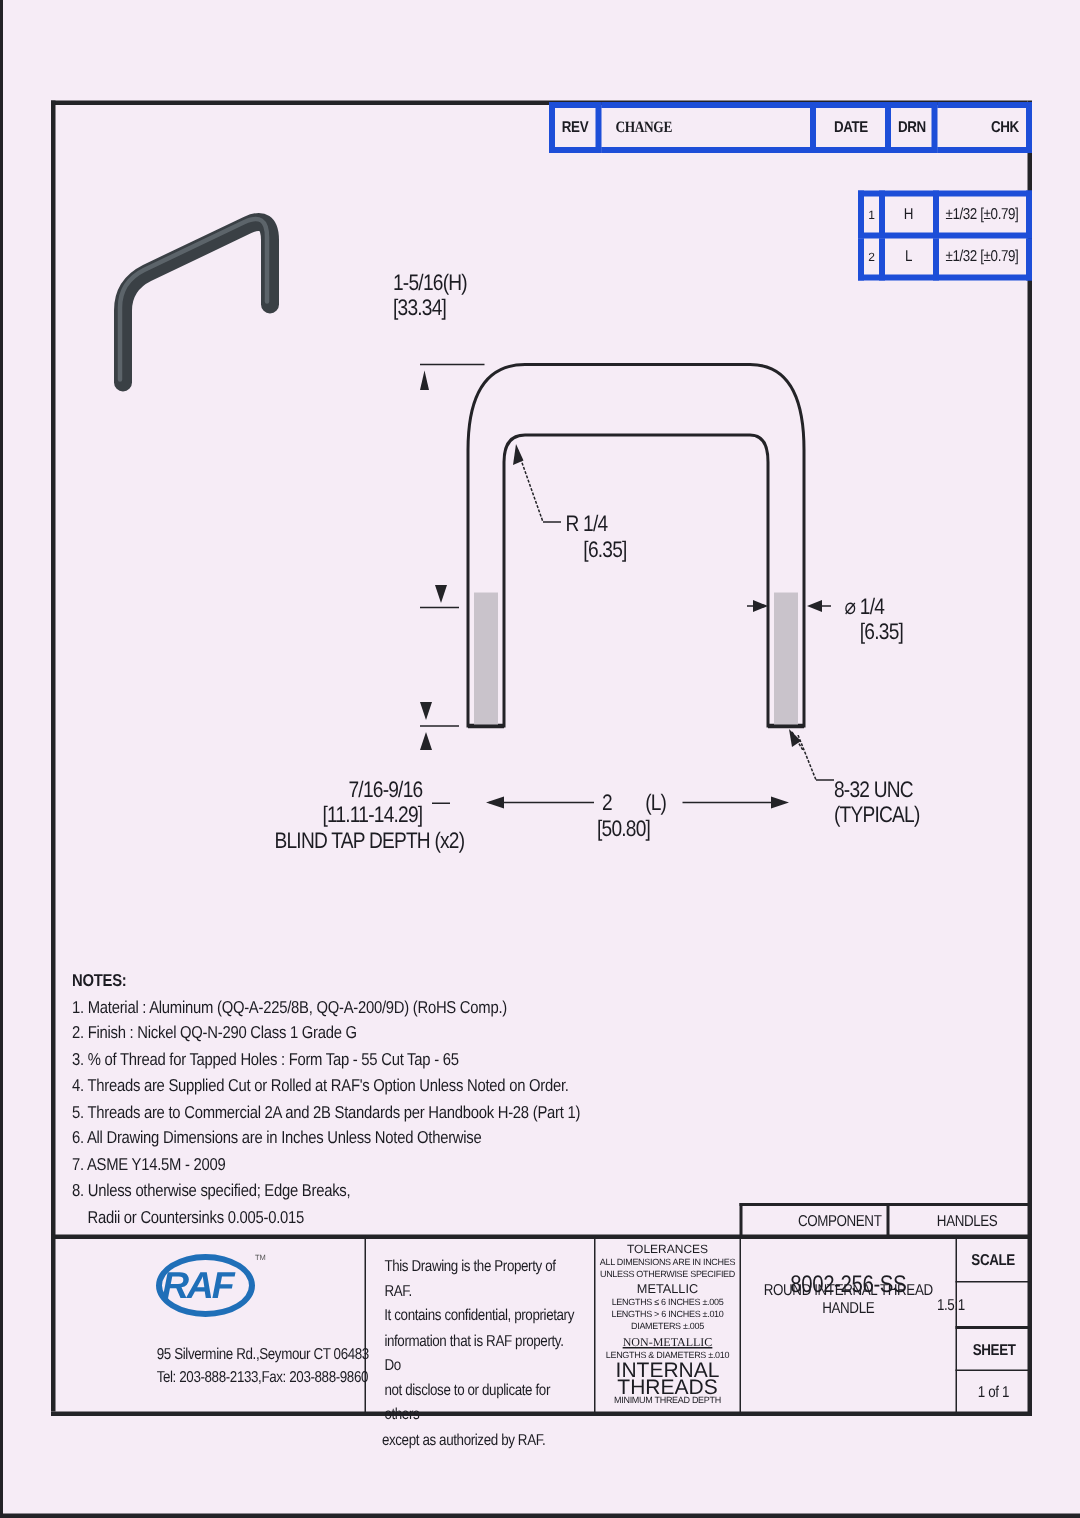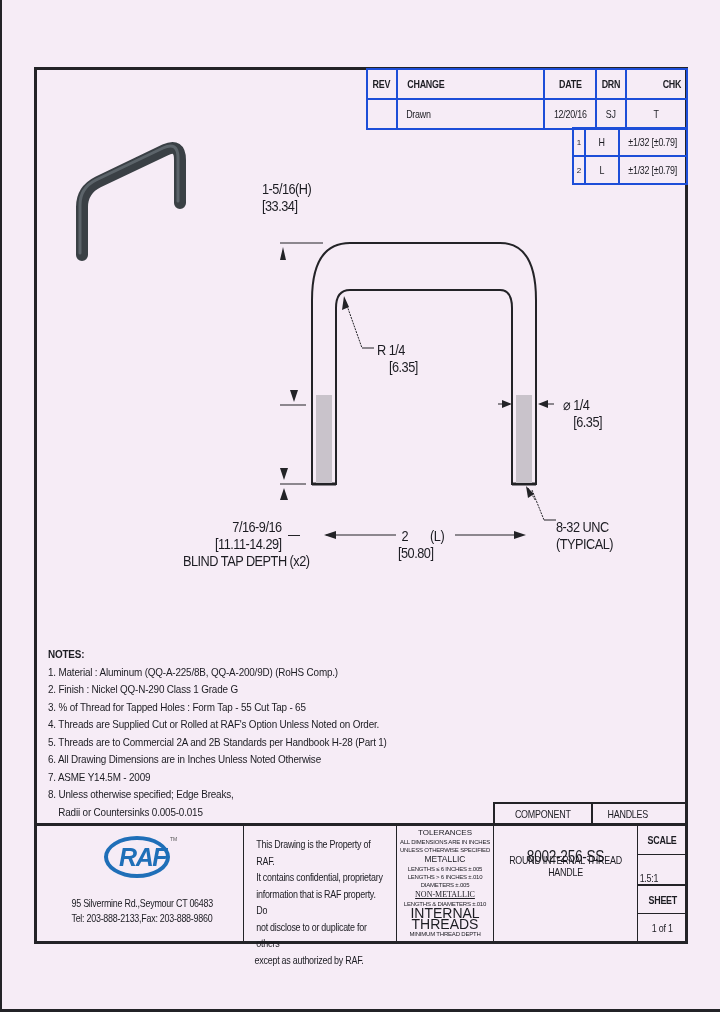--- a/index.html
+++ b/index.html
@@ -6,58 +6,51 @@
   body { width:720px; height:1012px; background:#f6ecf6; position:relative; overflow:hidden;
          font-family:"Liberation Sans", sans-serif; color:#1c1c22; }
   .abs { position:absolute; }
   .frame { left:34px; top:67px; width:651px; height:874px; border:3px solid #232327; box-sizing:border-box; border-right:none; border-bottom:none; }
   .frame-r { left:685px; top:67px; width:3px; height:877px; background:#232327; }
   .frame-b { left:34px; top:941px; width:654px; height:3px; background:#232327; }
   .sheet-edge { left:0; top:0; width:2px; height:1012px; background:#232327; }
   .sheet-bot { left:0; top:1009px; width:720px; height:3px; background:#232327; }
 
   table.rev { border-collapse:collapse; font-size:10px; }
-  table.rev td { border:2px solid #1d4ed8; text-align:center; padding:0; }
+  table.rev td { border:4px solid #1d4ed8; text-align:center; padding:0; }
   .cond { font-size:10.5px; letter-spacing:-0.3px; transform:scaleX(0.85); display:inline-block; }
   .bold { font-weight:bold; }
 
   .dim { font-size:15px; letter-spacing:-0.6px; line-height:17px; transform:scaleX(0.85); transform-origin:left top; white-space:nowrap; }
   .notes { left:48px; top:646px; font-size:11.5px; line-height:17.5px; }
   .notes div { transform:scaleX(0.86); transform-origin:left; white-space:nowrap; letter-spacing:-0.2px; }
   .notes .title { font-weight:bold; }
 
   .cell { position:absolute; box-sizing:border-box; display:flex; align-items:center; justify-content:center; text-align:center; }
   .tb-line { position:absolute; background:#232327; }
-  .small { font-size:10.5px; line-height:14.5px; }
+  .small { font-size:10.5px; line-height:14.5px;padding-left:33px; }
   .tiny { font-size:6px; line-height:8px; letter-spacing:-0.2px; }
 </style>
 </head>
 <body>
 
 <div class="abs sheet-edge"></div>
 <div class="abs sheet-bot"></div>
 <div class="abs frame"></div>
 <div class="abs frame-r"></div>
 <div class="abs frame-b"></div>
 
 <table class="rev abs" style="left:366px; top:68px; width:322px;">
   <tbody>
       <tr style="height:30px;">
     <td style="width:30px;"><span class="cond bold">REV</span></td>
-    <td style="width:172px; text-align:left; padding-left:6px;"><span class="cond bold">CHANGE</span></td>
+    <td style="width:172px; text-align:left; padding-left:6px;font-family:Liberation Serif, serif;"><span class="cond bold">CHANGE</span></td>
     <td style="width:54px;"><span class="cond bold">DATE</span></td>
     <td style="width:30px;"><span class="cond bold">DRN</span></td>
     <td style="width:30px;padding-left:31px;"><span class="cond bold">CHK</span></td>
-  </tr>
-  <tr style="height:30px;">
-    <td></td>
-    <td style="text-align:left; padding-left:6px;"><span class="cond">Drawn</span></td>
-    <td><span class="cond">12/20/16</span></td>
-    <td><span class="cond">SJ</span></td>
-    <td><span class="cond">T</span></td>
   </tr>
 </tbody>
   </table>
 
 <table class="rev abs" style="left:572px; top:127px; width:116px;">
   <tbody>
   <tr style="height:28px;">
     <td style="width:10px; font-size:8px;">1</td>
     <td style="width:32px;"><span class="cond">H</span></td>
     <td><span class="cond">±1/32 [±0.79]</span></td>
@@ -180,21 +173,21 @@
 <div class="tb-line" style="left:637px; top:884px; width:50px; height:2px;"></div>
 <div class="tb-line" style="left:637px; top:913px; width:50px; height:1px;"></div>
 
 <div class="cell small" style="left:495px; top:804px; width:96px; height:20px;">
     <span class="cond">COMPONENT</span>
   </div>
 <div class="cell small" style="left:593px; top:804px; width:70px; height:20px;">
     <span class="cond">HANDLES</span>
   </div>
 
-<div class="abs" style="left:104px; top:836px; width:66px; height:42px; border:4px solid #1f6fb8; border-radius:50%; box-sizing:border-box; display:flex; align-items:center; justify-content:flex-end;">
+<div class="abs" style="left:104px; top:836px; width:66px; height:42px; border:4px solid #1f6fb8; border-radius:50%; box-sizing:border-box; display:flex; align-items:center; justify-content:flex-start;">
   <span style="color:#1f6fb8; font-weight:bold; font-style:italic; font-size:25px; letter-spacing:-1.5px;">RAF</span>
 </div>
 <div class="abs" style="left:170px; top:836px; font-size:5px; color:#555;">TM</div>
 <div class="abs small" style="left:44px; top:896px; width:196px; text-align:center;">
   <div class="cond">95 Silvermine Rd.,Seymour CT 06483</div>
   <div class="cond">Tel: 203-888-2133,Fax: 203-888-9860</div>
 </div>
 
 <div class="abs" style="left:245px; top:836px; width:150px; text-align:left; font-size:11.5px; line-height:16.5px;">
   <div class="cond">This Drawing is the Property of RAF.</div>
@@ -221,21 +214,21 @@
 <div class="cell" style="left:494px; top:840px; width:143px; height:34px; font-size:16px;">
     <span class="cond" style="font-size:16px;">8002-256-SS</span>
   </div>
 <div class="cell" style="left:494px; top:854px; width:143px; height:24px;">
     <span class="cond">ROUND INTERNAL THREAD HANDLE</span>
   </div>
 
 <div class="cell" style="left:638px; top:826px; width:49px; height:28px;">
     <span class="cond bold">SCALE</span>
   </div>
-<div class="cell" style="left:624px; top:855px; width:49px; height:29px;align-items:flex-end;">
+<div class="cell" style="left:609px; top:855px; width:49px; height:29px;">
     <span class="cond">1.5:1</span>
   </div>
 <div class="cell" style="left:638px; top:886px; width:49px; height:27px;">
     <span class="cond bold">SHEET</span>
   </div>
 <div class="cell" style="left:638px; top:914px; width:49px; height:27px;">
     <span class="cond">1 of 1</span>
   </div>
 
 </body></html>

